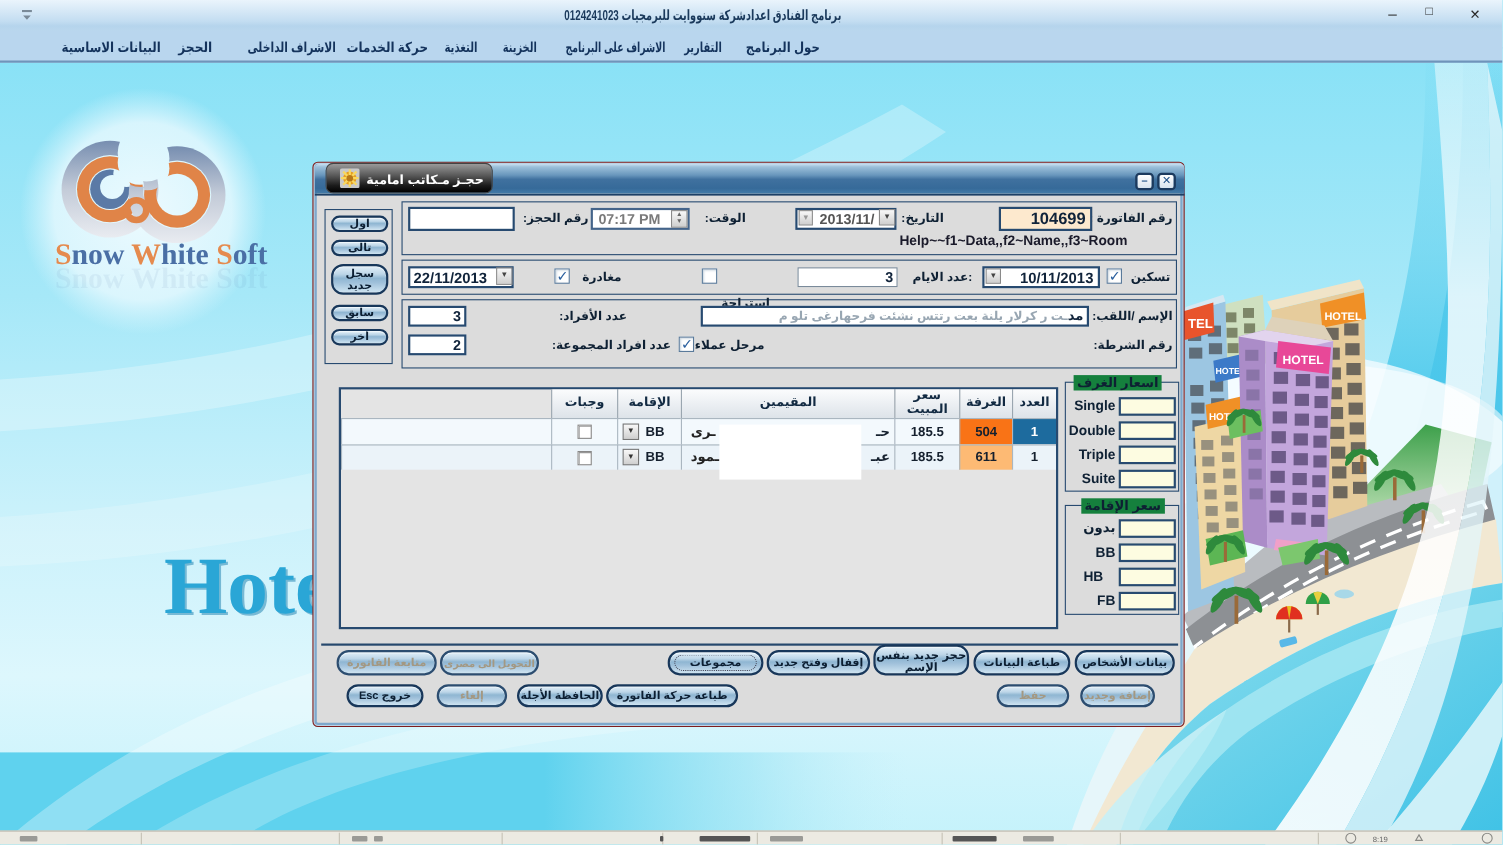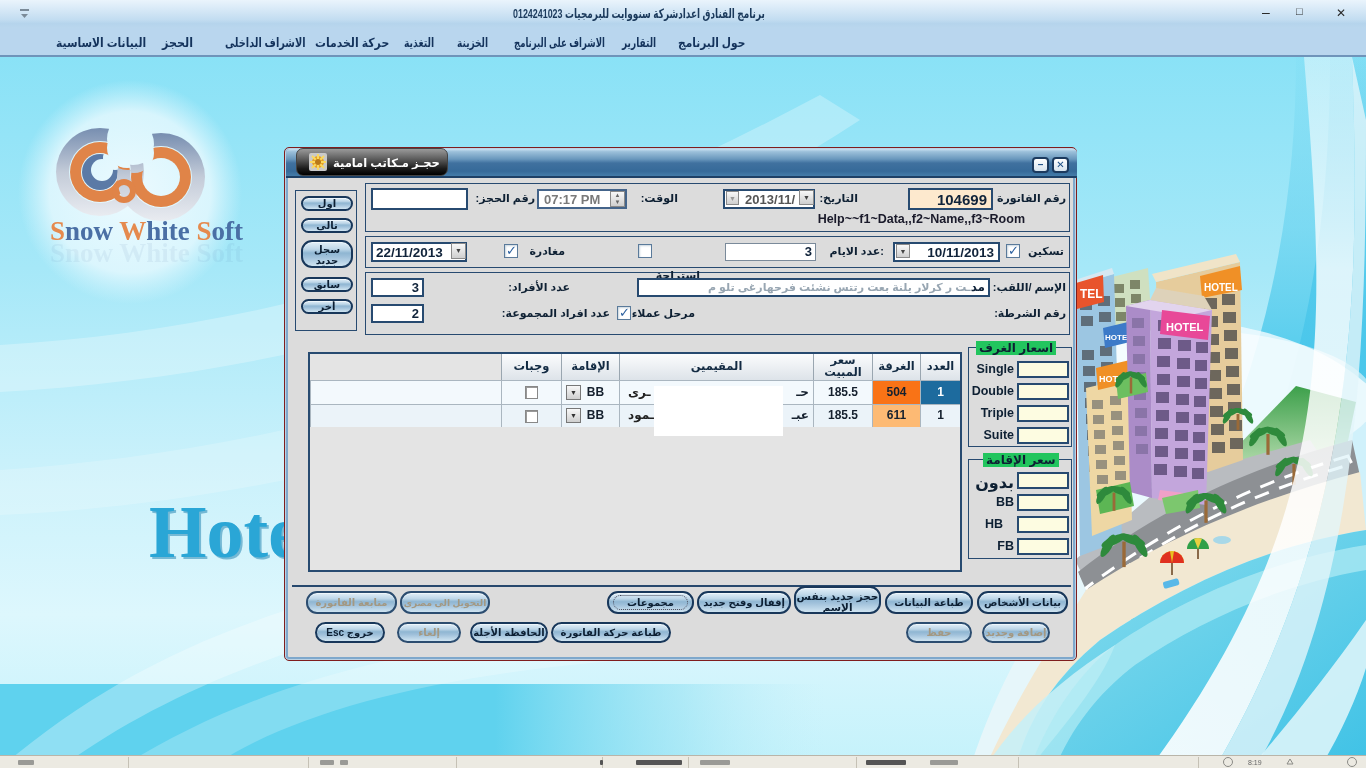--- a/index.html
+++ b/index.html
@@ -34,21 +34,21 @@
 .pill{position:absolute;border:2px solid #18375a;border-radius:11px;overflow:hidden;
 background:linear-gradient(#e2eff8 0%,#bdd6e8 30%,#8fb6d2 46%,#9fc0da 62%,#cfe4f1 100%);
 box-shadow:inset 0 1px 0 #eef6fb;white-space:nowrap;
 font-size:10px;font-weight:bold;color:#0c1f33;text-align:center;direction:rtl;}
 .pill.dis{color:#a39882;border-color:#2c4d70;}
 .chk{position:absolute;width:14px;height:14px;background:#fff;border:1px solid #5a7a9a;box-shadow:inset 1px 1px 2px #c8d4de;}
 .chk.on::after{content:"\2713";position:absolute;left:1px;top:-2px;font-size:13px;font-weight:bold;color:#2a5f9e;}
 .combo{position:absolute;background:#fff;border:2px solid #274a70;}
 .dar{position:absolute;width:15px;height:15px;background:linear-gradient(#f8f8f8,#cfcfcf);border:1px solid #8a8a8a;
 color:#444;font-size:7px;text-align:center;line-height:14px;}
-.ghdr{position:absolute;font-size:12px;font-weight:bold;color:#0e2033;direction:rtl;background:#22c55e;padding:0 3px;white-space:nowrap;z-index:2;}
+.ghdr{position:absolute;font-size:12px;font-weight:bold;color:#0e2033;direction:rtl;background:#15803d;padding:0 3px;white-space:nowrap;z-index:2;}
 .yinp{position:absolute;width:52px;height:17px;background:#fdfce1;border:2px solid #274a70;}
 .glab{position:absolute;font-size:12.5px;font-weight:bold;color:#0e2033;white-space:nowrap;}
 .hc{position:absolute;border-left:1px solid #9aa6b0;font-size:11.5px;font-weight:bold;color:#122a42;text-align:center;direction:rtl;
 background:linear-gradient(#fbfcfd,#e9edf1 60%,#dde3e9);}
 .tc{position:absolute;border-left:1px solid #aab6c0;border-top:1px solid #aab6c0;font-size:12px;font-weight:bold;color:#15202e;text-align:center;direction:rtl;}
 </style></head><body>
 <div id="stage">
 <div class="abs" id="bgsvg" style="left:0;top:0;width:1366px;height:768px;"><svg width="1366" height="768" viewBox="0 0 1366 768">
 <defs>
 <linearGradient id="sky" x1="0" y1="0" x2="0" y2="1">
@@ -534,21 +534,21 @@
 <div class="glab" style="right:61px;top:181px;">Single</div>
         <div class="yinp" style="left:729px;top:180px;"></div>
 <div class="glab" style="right:61px;top:203px;">Double</div>
         <div class="yinp" style="left:729px;top:202px;"></div>
 <div class="glab" style="right:61px;top:225px;">Triple</div>
         <div class="yinp" style="left:729px;top:224px;"></div>
 <div class="glab" style="right:61px;top:247px;">Suite</div>
         <div class="yinp" style="left:729px;top:246px;"></div>
 <div class="box" style="left:680px;top:278px;width:104px;height:100px;"></div>
 <div class="ghdr" style="left:695px;top:272px;">سعر الإقامة</div>
-<div class="glab" style="right:61px;top:292px;font-size:16px;">بدون</div>
+<div class="glab" style="right:61px;top:292px;font-size:12px;">بدون</div>
         <div class="yinp" style="left:729px;top:291px;"></div>
 <div class="glab" style="right:61px;top:314px;">BB</div>
         <div class="yinp" style="left:729px;top:313px;"></div>
 <div class="glab" style="right:72px;top:336px;">HB</div>
         <div class="yinp" style="left:729px;top:335px;"></div>
 <div class="glab" style="right:61px;top:358px;">FB</div>
         <div class="yinp" style="left:729px;top:357px;"></div>
 <div class="abs" style="left:4px;top:404px;width:779px;border-top:2px solid #26486d;"></div>
 <div class="pill" style="left:689px;top:410px;width:91px;height:23px;line-height:19px;">بيانات الأشخاص</div>
 <div class="pill" style="left:597px;top:410px;width:88px;height:23px;line-height:19px;">طباعة البيانات</div>

